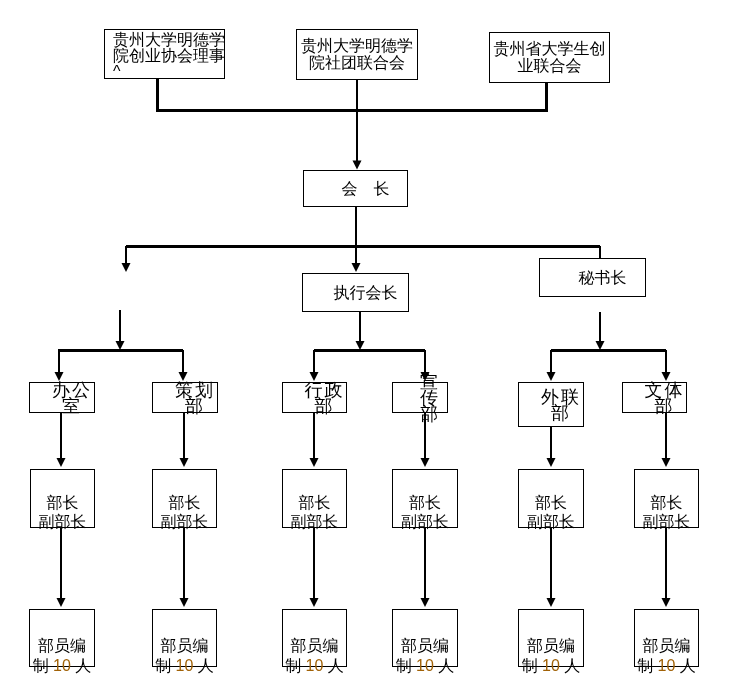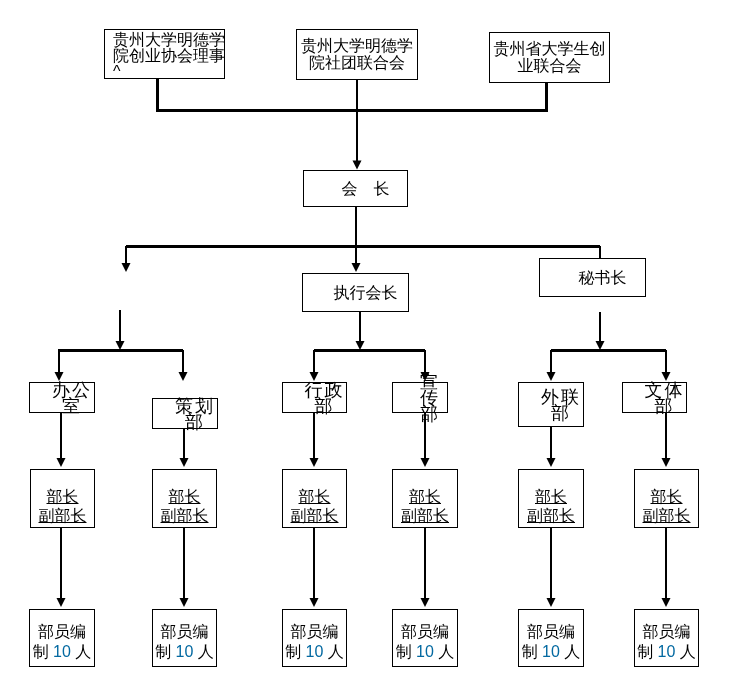--- a/index.html
+++ b/index.html
@@ -10,23 +10,23 @@
   #connectors { position:absolute; left:0; top:0; width:739px; height:696px; }
   .node {
     position:absolute; box-sizing:border-box;
     border:1px solid #000; background:#fff;
     font-size:16px; line-height:16px; text-align:center;
   }
   .flexc { display:flex; align-items:center; justify-content:center;padding-left:20px; }
   .top-left-node { text-align:left; padding:2px 2px 0 8px; }
   .top-center-node { padding-top:7px; line-height:17px; }
   .dept { letter-spacing:2px; font-size:18px; }
-  .twoline { padding-top:17px; line-height:19px;text-decoration:underline; }
-  .member { padding-top:12px; line-height:20px; }
-  .count { color:#0369a1; }
+  .twoline { padding-top:23px; line-height:19px; }
+  .member { padding-top:26px; line-height:20px; }
+  .count { color:#a16207; }
   .ln { white-space:nowrap; }
 </style>
 </head>
 <body>
 
 <div id="canvas">
 
   <svg id="connectors" viewBox="0 0 739 696" shape-rendering="crispEdges">
 
     <g stroke="#000000" stroke-width="3" fill="none">
@@ -120,21 +120,21 @@
   <div class="node flexc" style="left:302px;top:273px;width:107px;height:39px;">
     <span>执行会长</span>
   </div>
   <div class="node flexc" style="left:539px;top:258px;width:107px;height:39px;">
     <span>秘书长</span>
   </div>
 
   <div class="node flexc dept" style="left:29px;top:382px;width:66px;height:31px;">
     <span>办公室</span>
   </div>
-  <div class="node flexc dept" style="left:152px;top:382px;width:66px;height:31px;margin-top:16px;">
+  <div class="node flexc dept" style="left:152px;top:382px;width:66px;height:31px;">
     <span>策划部</span>
   </div>
   <div class="node flexc dept" style="left:282px;top:382px;width:65px;height:31px;">
     <span>行政部</span>
   </div>
   <div class="node flexc dept" style="left:392px;top:382px;width:56px;height:31px;">
     <span>宣传部</span>
   </div>
   <div class="node flexc dept" style="left:518px;top:382px;width:66px;height:45px;">
     <span>外联部</span>

